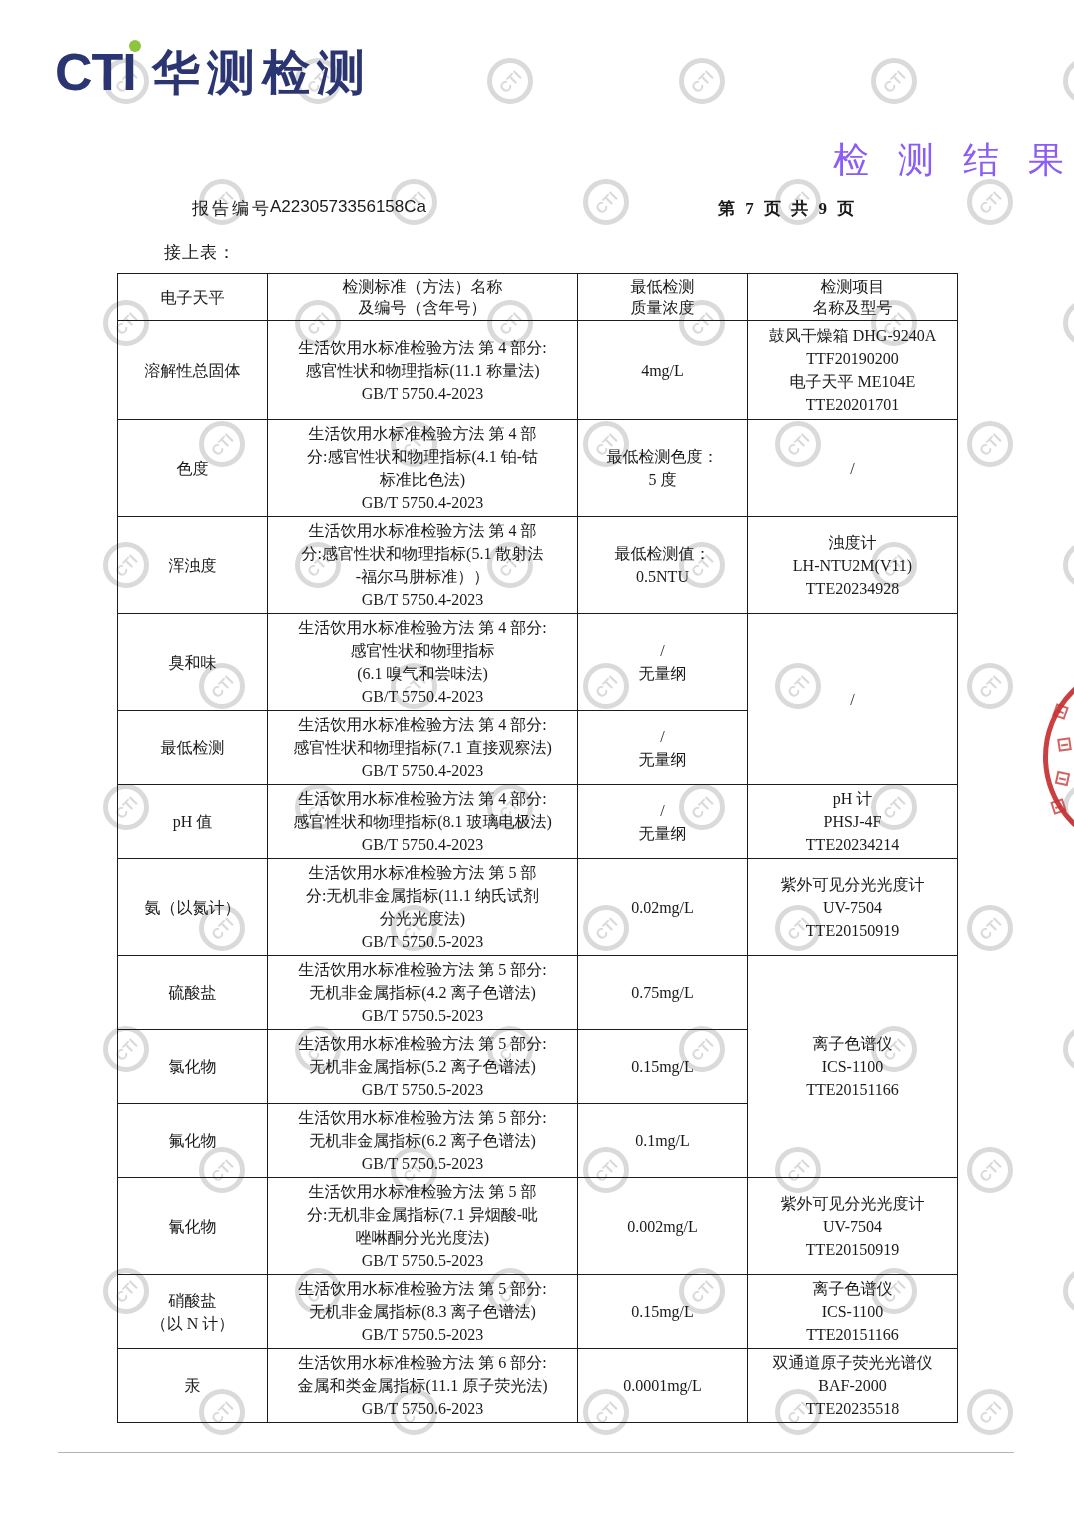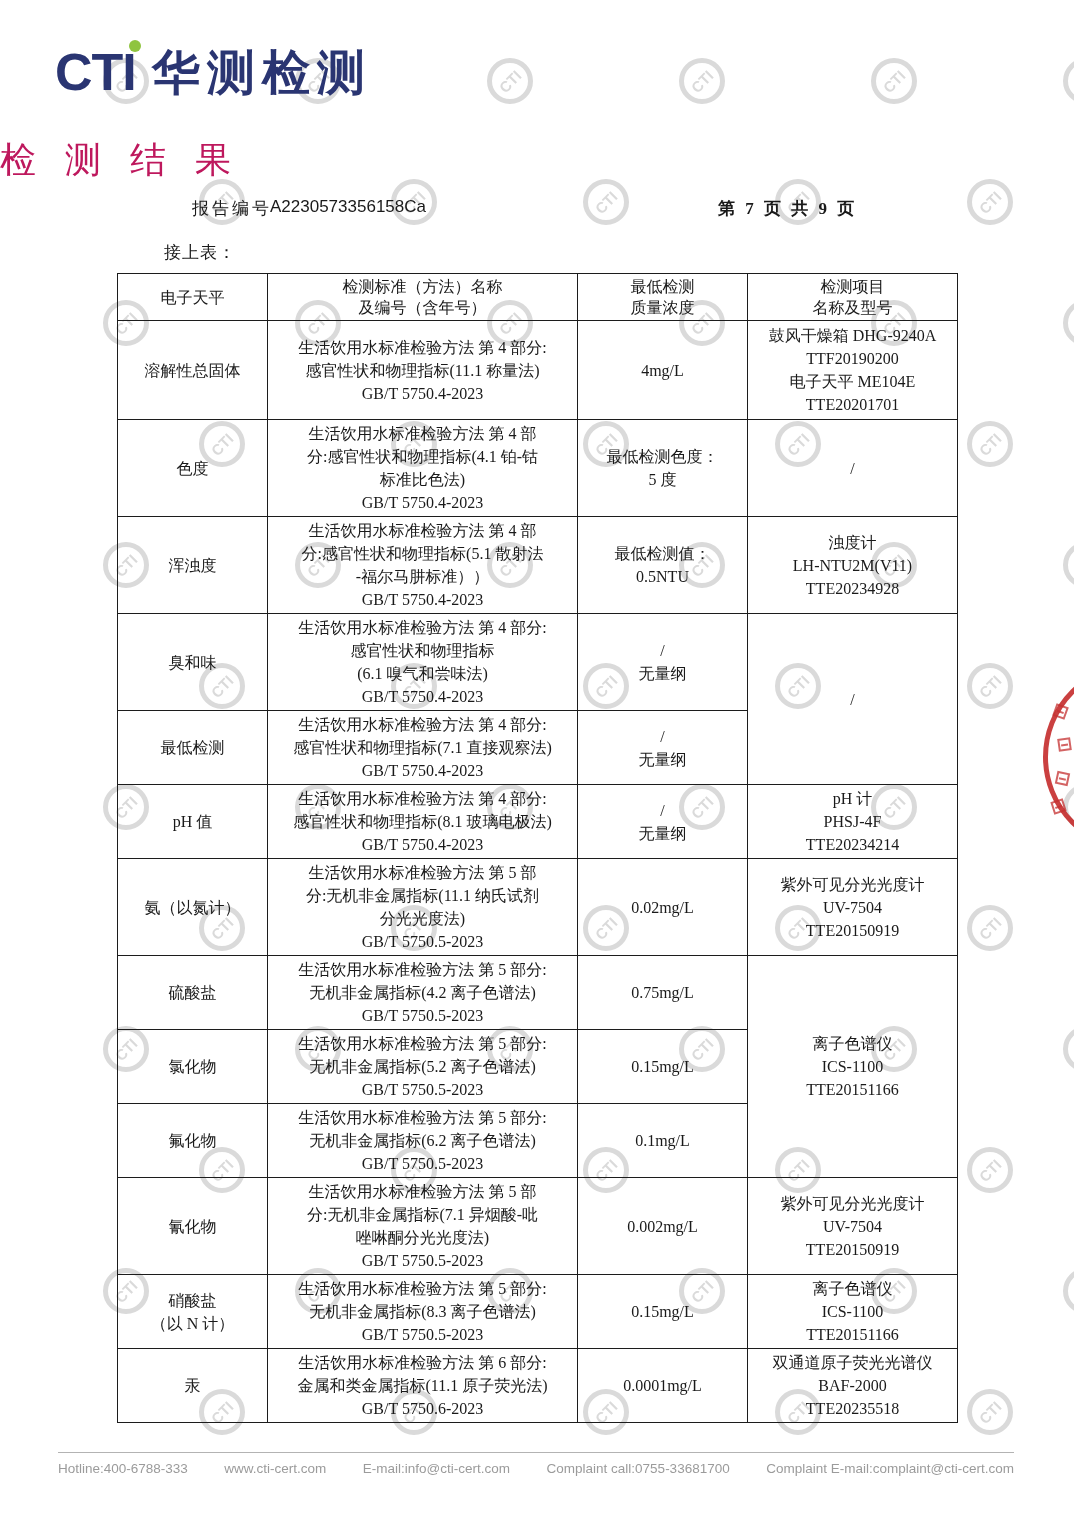--- a/index.html
+++ b/index.html
@@ -31,22 +31,22 @@
   .logo-dot {
     position:absolute; left:74px; top:-6px; width:12px; height:12px;
     border-radius:50%; background:#8fc43f;
   }
   .logo-cn {
     position:absolute; left:97px; top:2px; white-space:nowrap;
     font-family:"Liberation Sans",sans-serif; font-weight:bold;
     font-size:48px; line-height:1.05; color:#2a3572; letter-spacing:7px;
   }
   .doc-title {
-    position:absolute; left:0; right:0; top:136px; text-align:left;
-    font-size:36px; letter-spacing:10px; color:#be185d;
+    position:absolute; left:0; right:0; top:136px; text-align:right;
+    font-size:36px; letter-spacing:10px; color:#8b5cf6;
   }
   .report-line { position:absolute; left:0; top:197px; width:100%; font-size:17px; }
   .report-label { position:absolute; left:192px; letter-spacing:3px; }
   .report-no {
     position:absolute; left:270px; top:0;
     font-family:"Liberation Sans",sans-serif; font-size:17px;
   }
   .page-info { position:absolute; left:718px; top:0; letter-spacing:3px;font-weight:bold; }
   .continued { position:absolute; left:164px; top:241px; font-size:17px; letter-spacing:1px; }
 
@@ -468,22 +468,15 @@
 
     <div class="stamp">
       <div class="stamp-arc"></div>
       <div class="stamp-glyph sg1"></div>
       <div class="stamp-glyph sg2"></div>
       <div class="stamp-glyph sg3"></div>
       <div class="stamp-glyph sg4"></div>
     </div>
 
     <div class="footer-rule"></div>
-    <div class="footer">
-      <span>Hotline:400-6788-333</span>
-      <span>www.cti-cert.com</span>
-      <span>E-mail:info@cti-cert.com</span>
-      <span>Complaint call:0755-33681700</span>
-      <span>Complaint E-mail:complaint@cti-cert.com</span>
-    </div>
 
   </div>
 </div>
 
 </body></html>

